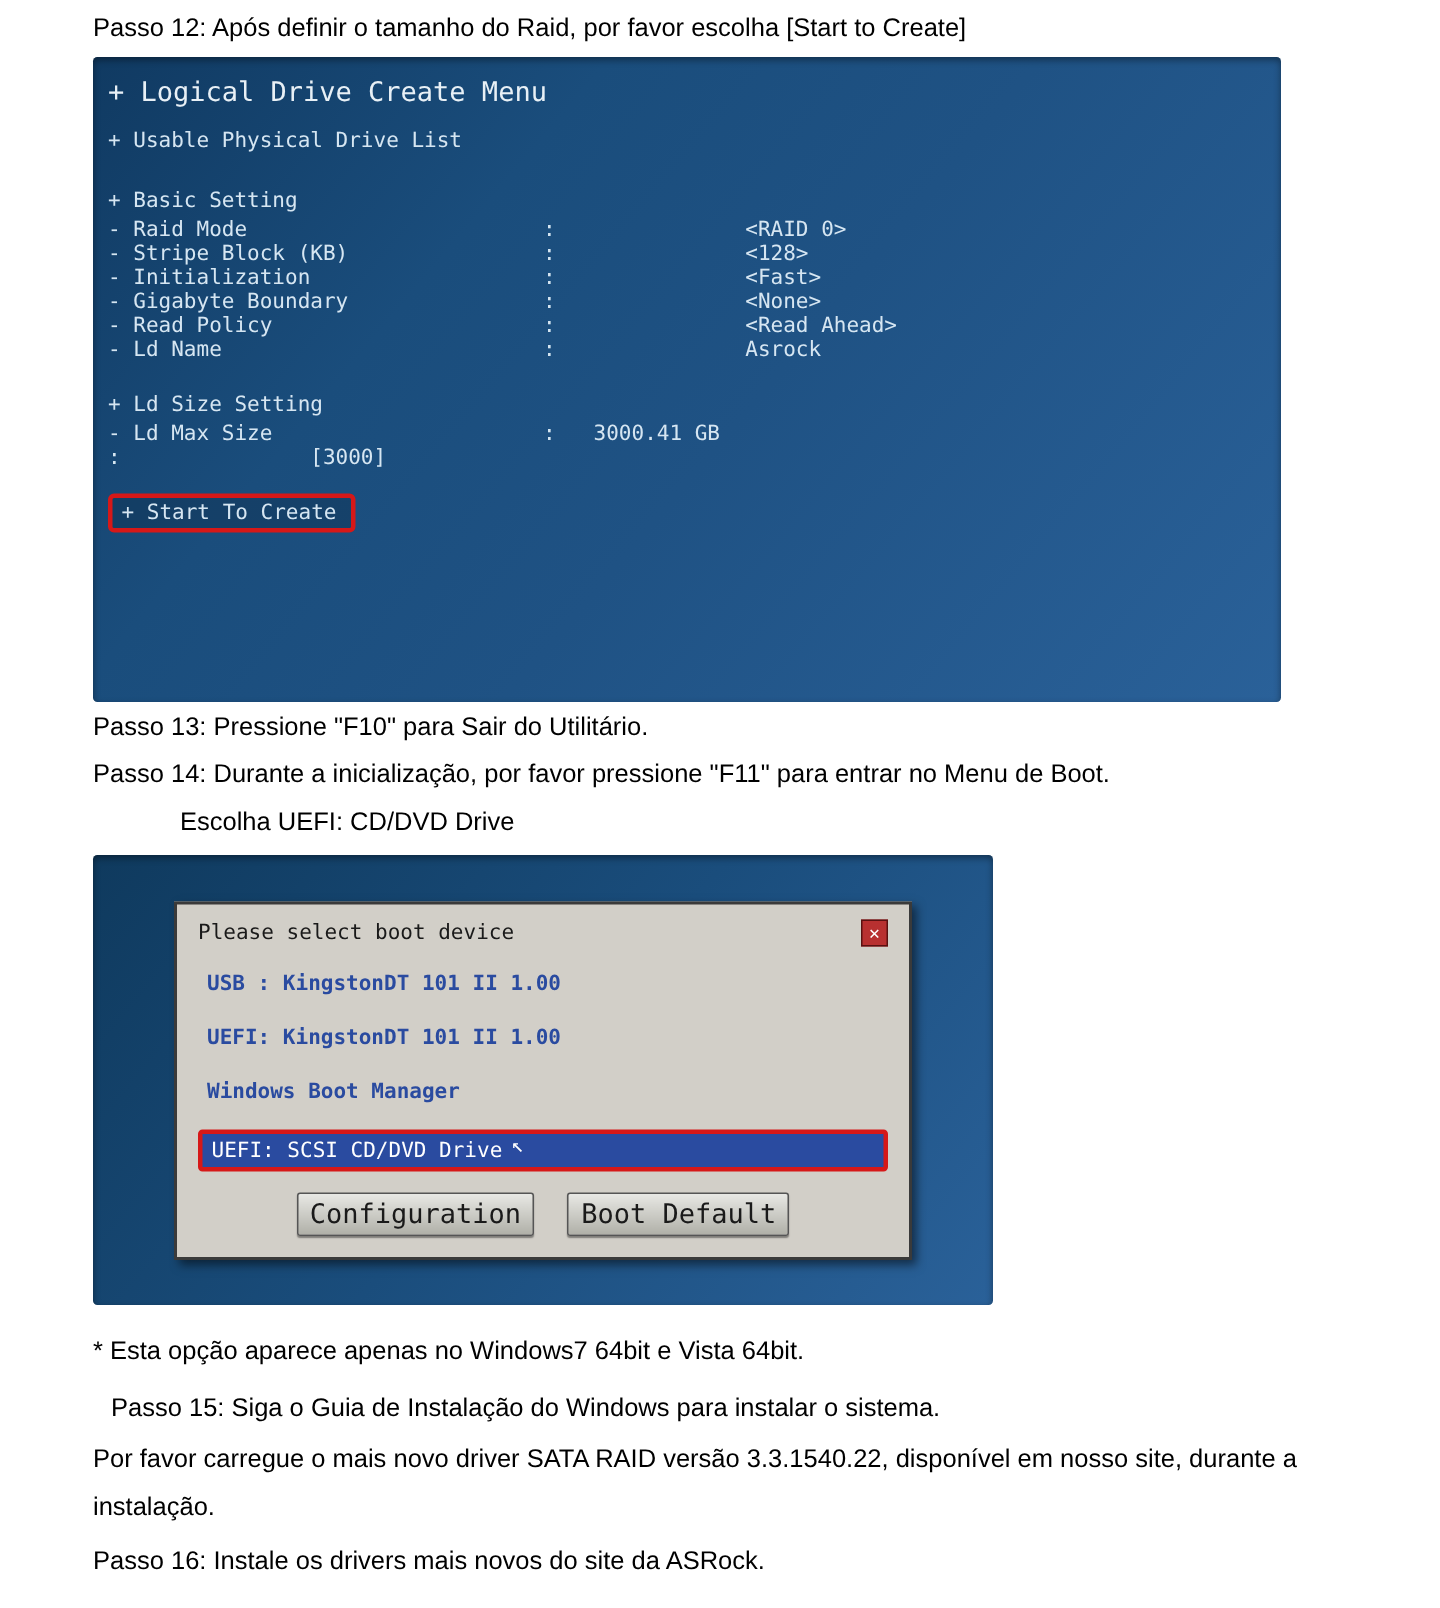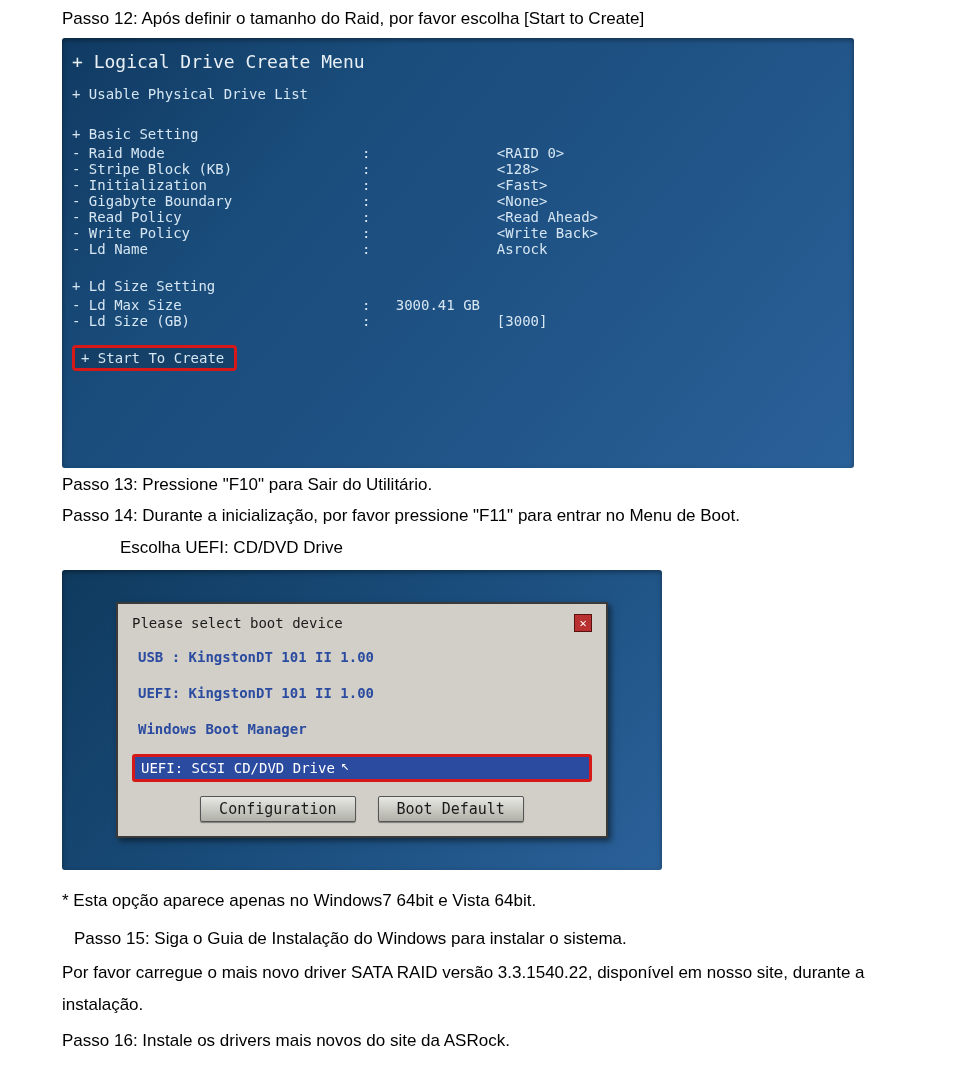--- a/index.html
+++ b/index.html
@@ -106,23 +106,23 @@
     display:inline-block;
     color:#fff;
     font-size:14px;
     line-height:14px;
     transform:translateY(-2px);
   }
   .dlg-buttons { display:flex; justify-content:center; gap:22px; margin-top:14px;}
   .dlg-btn {
     background: linear-gradient(#e8e8e4,#b0b0a8);
     border:1px solid #555;
-    padding:3px 18px;
+    padding:3px 8px;
     font-family:inherit;
-    font-size:15px;
+    font-size:18px;
     box-shadow: 0 1px 1px rgba(0,0,0,0.4);
     border-radius:2px;
   }
 </style>
 </head>
 <body>
 
 <div class="doc">
   <p class="para">Passo 12: Após definir o tamanho do Raid, por favor escolha [Start to Create]</p>
 
@@ -147,36 +147,31 @@
       </div>
     <div class="cols">
         <div class="col-left"><span class="bios-line">- Gigabyte Boundary</span></div>
         <div class="col-right"><span class="bios-line">:&nbsp;&nbsp;&nbsp;&nbsp;&nbsp;&nbsp;&nbsp;&nbsp;&nbsp;&nbsp;&nbsp;&nbsp;&nbsp;&nbsp;&nbsp;<span>&lt;None&gt;</span></span></div>
       </div>
     <div class="cols">
         <div class="col-left"><span class="bios-line">- Read Policy</span></div>
         <div class="col-right"><span class="bios-line">:&nbsp;&nbsp;&nbsp;&nbsp;&nbsp;&nbsp;&nbsp;&nbsp;&nbsp;&nbsp;&nbsp;&nbsp;&nbsp;&nbsp;&nbsp;<span>&lt;Read Ahead&gt;</span></span></div>
       </div>
     <div class="cols">
-        <div class="col-left"><span class="bios-line">- Write Policy</span></div>
-        <div class="col-right"><span class="bios-line">:&nbsp;&nbsp;&nbsp;&nbsp;&nbsp;&nbsp;&nbsp;&nbsp;&nbsp;&nbsp;&nbsp;&nbsp;&nbsp;&nbsp;&nbsp;<span>&lt;Write Back&gt;</span></span></div>
-      </div>
-    <div class="cols">
         <div class="col-left"><span class="bios-line">- Ld Name</span></div>
         <div class="col-right"><span class="bios-line">:&nbsp;&nbsp;&nbsp;&nbsp;&nbsp;&nbsp;&nbsp;&nbsp;&nbsp;&nbsp;&nbsp;&nbsp;&nbsp;&nbsp;&nbsp;<span>Asrock</span></span></div>
       </div>
 
     <div style="height:18px"></div>
     <div class="bios-line">+ Ld Size Setting</div>
     <div class="cols">
         <div class="col-left"><span class="bios-line">- Ld Max Size</span></div>
         <div class="col-right"><span class="bios-line">:&nbsp;&nbsp;&nbsp;<span>3000.41 GB</span></span></div>
       </div>
     <div class="cols">
-        <div class="col-left"><span class="bios-line">- Ld Size (GB)</span></div>
         <div class="col-right"><span class="bios-line">:&nbsp;&nbsp;&nbsp;&nbsp;&nbsp;&nbsp;&nbsp;&nbsp;&nbsp;&nbsp;&nbsp;&nbsp;&nbsp;&nbsp;&nbsp;<span>[3000]</span></span></div>
       </div>
 
     <div style="height:8px"></div>
     <div class="start-box">+ Start To Create</div>
   </div>
 
   <p class="para">Passo 13: Pressione "F10" para Sair do Utilitário.</p>
   <p class="para">Passo 14: Durante a inicialização, por favor pressione "F11" para entrar no Menu de Boot.</p>
   <p class="para indent">Escolha UEFI: CD/DVD Drive</p>

